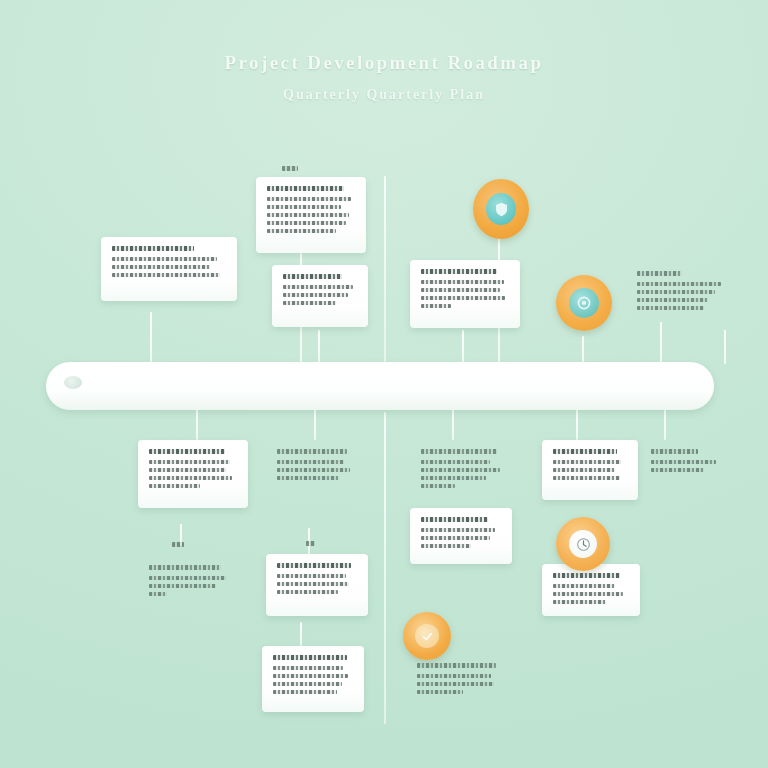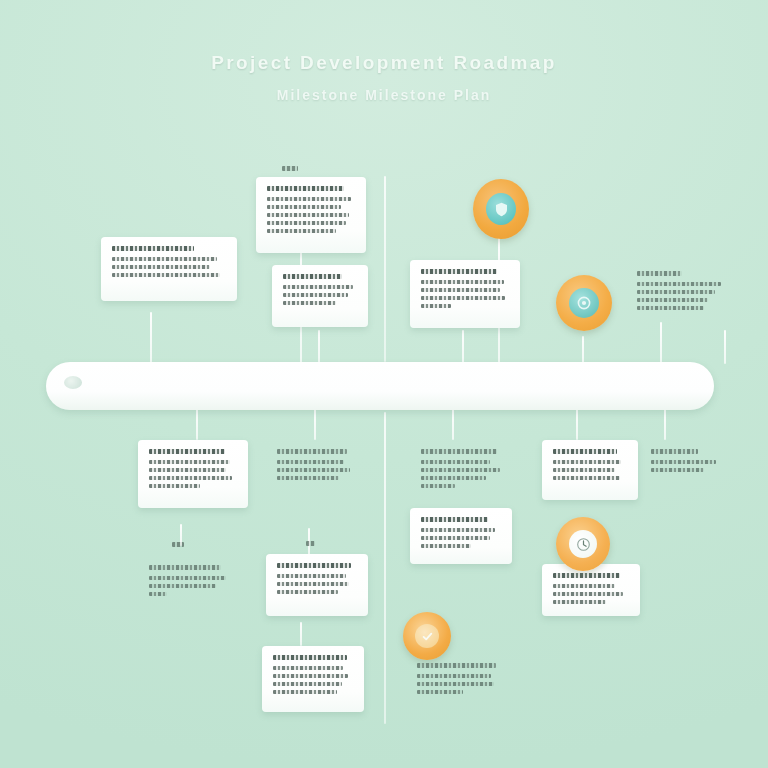--- a/index.html
+++ b/index.html
@@ -7,20 +7,21 @@
   body{
     width:768px;height:768px;overflow:hidden;
     font-family:"Liberation Sans", sans-serif;
     background:#c9e9d8;
   }
   #stage{
     position:relative;width:768px;height:768px;
     background:
       radial-gradient(120% 90% at 50% 10%, #d2ecde 0%, #c6e7d6 55%, #bfe3d1 100%);
     overflow:hidden;
+    font-family:Liberation Serif, serif;
   }
   
   .hdr{position:absolute;left:0;right:0;top:52px;text-align:center;pointer-events:none;}
   .hdr .t1{
     font-size:19px;font-weight:700;letter-spacing:2.4px;
     color:#f3fbf6;
     text-shadow:0 1px 2px rgba(120,150,135,.35);
     filter:blur(.7px);
     opacity:.95;
   }
@@ -97,21 +98,21 @@
   }
   .badge svg{display:block;}
 </style>
 </head>
 <body>
 
 <div id="stage">
 
   <div class="hdr">
     <div class="t1">Project Development Roadmap</div>
-    <div class="t2">Milestone Milestone Plan</div>
+    <div class="t2">Quarterly Quarterly Plan</div>
   </div>
 
   <div class="divider" style="left:384px;top:176px;height:186px;"></div>
   <div class="divider" style="left:384px;top:412px;height:312px;"></div>
 
   <div class="conn" style="left:150px;top:312px;height:52px;"></div>
   <div class="conn" style="left:300px;top:250px;height:114px;"></div>
   <div class="conn" style="left:318px;top:330px;height:34px;"></div>
   <div class="conn" style="left:462px;top:330px;height:34px;"></div>
   <div class="conn" style="left:498px;top:236px;height:128px;"></div>

